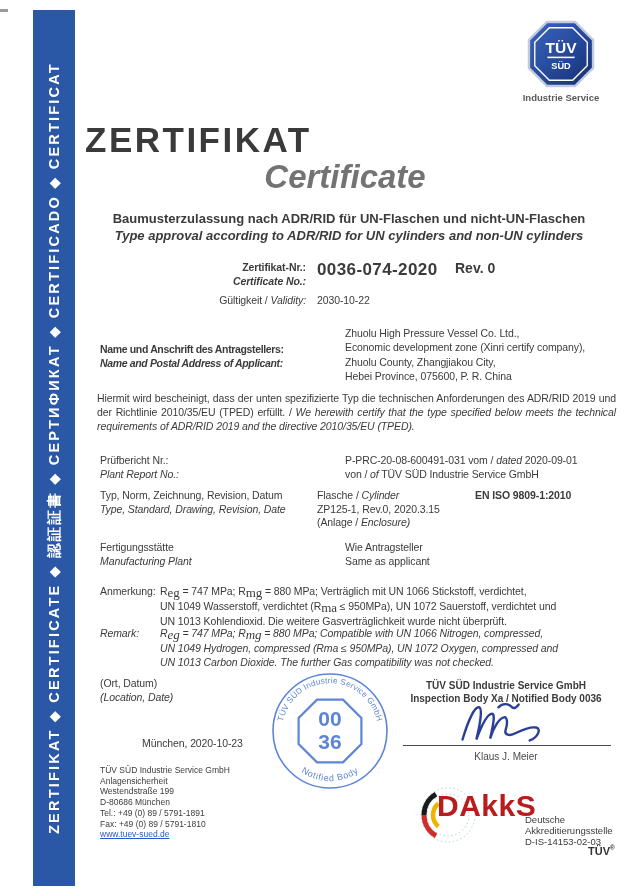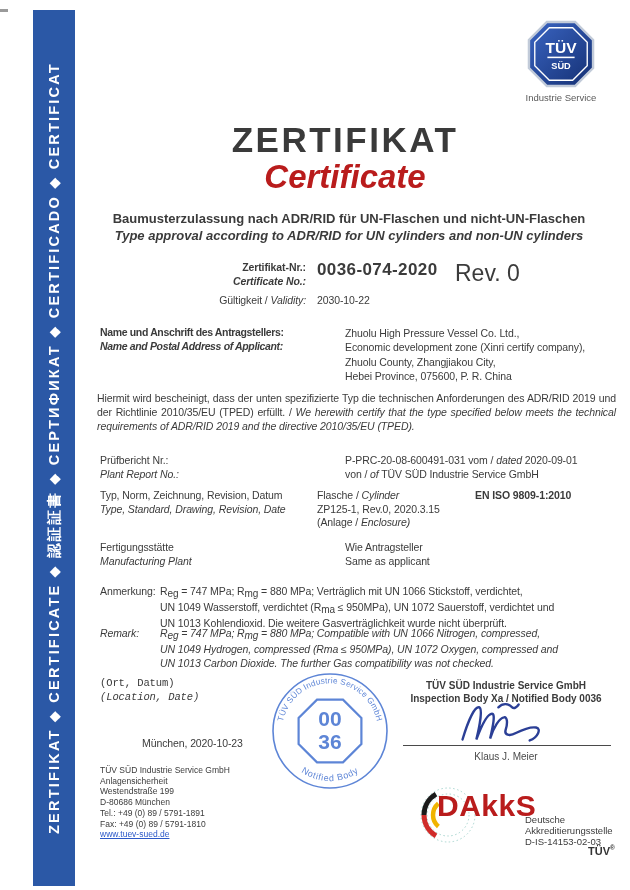--- a/index.html
+++ b/index.html
@@ -1,55 +1,55 @@
 <!DOCTYPE html>
 <html><head>
 <meta charset="utf-8">
 <style>
   html,body{margin:0;padding:0;background:#fff;}
   .page{position:relative;width:630px;height:890px;background:#ffffff;overflow:hidden;
         font-family:"Liberation Sans","DejaVu Sans",sans-serif;color:#3b3b3b;}
   .abs{position:absolute;}
-  .b{font-weight:bold;}
+  .b{font-weight:bold;margin-top:17px;}
   .it{font-style:italic;}
-  .sb{font-size:10px;vertical-align:-2px;}
+  .sb{font-size:13px;vertical-align:-2px;font-family:Liberation Serif, serif;}
   .sm{font-size:10.5px;line-height:13.5px;letter-spacing:-0.1px;}
   
   .sidebar{left:33px;top:10px;width:42px;height:876px;background:#2b58a6;}
   .sidebar-text{left:33px;top:886px;width:876px;height:42px;transform:rotate(-90deg);
         transform-origin:0 0;color:#fff;font-weight:bold;font-size:14.5px;letter-spacing:2.2px;
         line-height:42px;text-align:center;white-space:nowrap;}
   .fold{left:0;top:9px;width:8px;height:3px;background:#9a9a9a;}
   
-  .logo-caption{left:498px;top:92px;width:126px;text-align:center;font-size:9.5px;color:#5a5a5a;}
-  
-  .title-de{left:85px;top:120px;width:520px;text-align:center;font-size:35px;font-weight:bold;
+  .logo-caption{left:498px;top:92px;width:126px;text-align:center;font-size:9.5px;color:#5a5a5a;font-weight:bold;}
+  
+  .title-de{left:85px;top:120px;width:520px;text-align:left;font-size:35px;font-weight:bold;
         letter-spacing:2.5px;color:#3a3a3a;}
   .title-en{left:85px;top:158px;width:520px;text-align:center;font-size:33px;font-weight:bold;
-        font-style:italic;color:#b91c1c;}
+        font-style:italic;color:#737373;}
   .approval{left:64px;top:211px;width:570px;text-align:center;font-size:13px;font-weight:bold;line-height:16.5px;}
   
   .certno-labels{left:150px;top:261px;width:156px;text-align:right;font-weight:bold;}
   .certno-value{left:317px;top:260px;font-size:17px;font-weight:bold;letter-spacing:0.4px;}
-  .certno-rev{left:455px;top:260px;font-size:23px;font-weight:normal;}
+  .certno-rev{left:455px;top:260px;font-size:14px;font-weight:bold;}
   .validity-label{left:150px;top:294px;width:156px;text-align:right;}
   .validity-value{left:317px;top:294px;}
   
   .lblcol{left:100px;width:212px;}
   .valcol{left:317px;width:300px;margin-left:28px;}
   .statement{left:97px;top:392px;width:519px;text-align:justify;margin:0;}
   .standard{left:475px;top:489px;font-weight:bold;}
   
   .remark-lbl-de{left:100px;top:585px;}
   .remark-lbl-en{left:100px;top:627px;}
   .remark-de{left:160px;top:585px;width:458px;}
   .remark-en{left:160px;top:627px;width:458px;}
   .remark-de div,.remark-en div{line-height:13.9px;}
   
-  .ortdatum{left:100px;top:677px;font-family:Liberation Mono, monospace;}
+  .ortdatum{left:100px;top:677px;}
   .muenchen{left:100px;top:737px;margin-left:42px;}
   .seal{left:268px;top:666px;opacity:.9;}
   .insp{left:398px;top:679px;width:216px;text-align:center;font-weight:bold;font-size:10px;line-height:13px;}
   .signature{left:428px;top:699px;}
   .sigline{left:403px;top:745px;width:208px;border-top:1.5px solid #4a4a4a;height:0;}
   .signer{left:398px;top:751px;width:216px;text-align:center;font-size:10px;color:#4a4a4a;}
   
   .footer{left:100px;top:765px;font-size:8.5px;line-height:10.7px;color:#3b3b3b;}
   .footer a{color:#2b58c8;text-decoration:underline;margin-top:8px;}
   .dakks-mark{left:408px;top:786px;}

